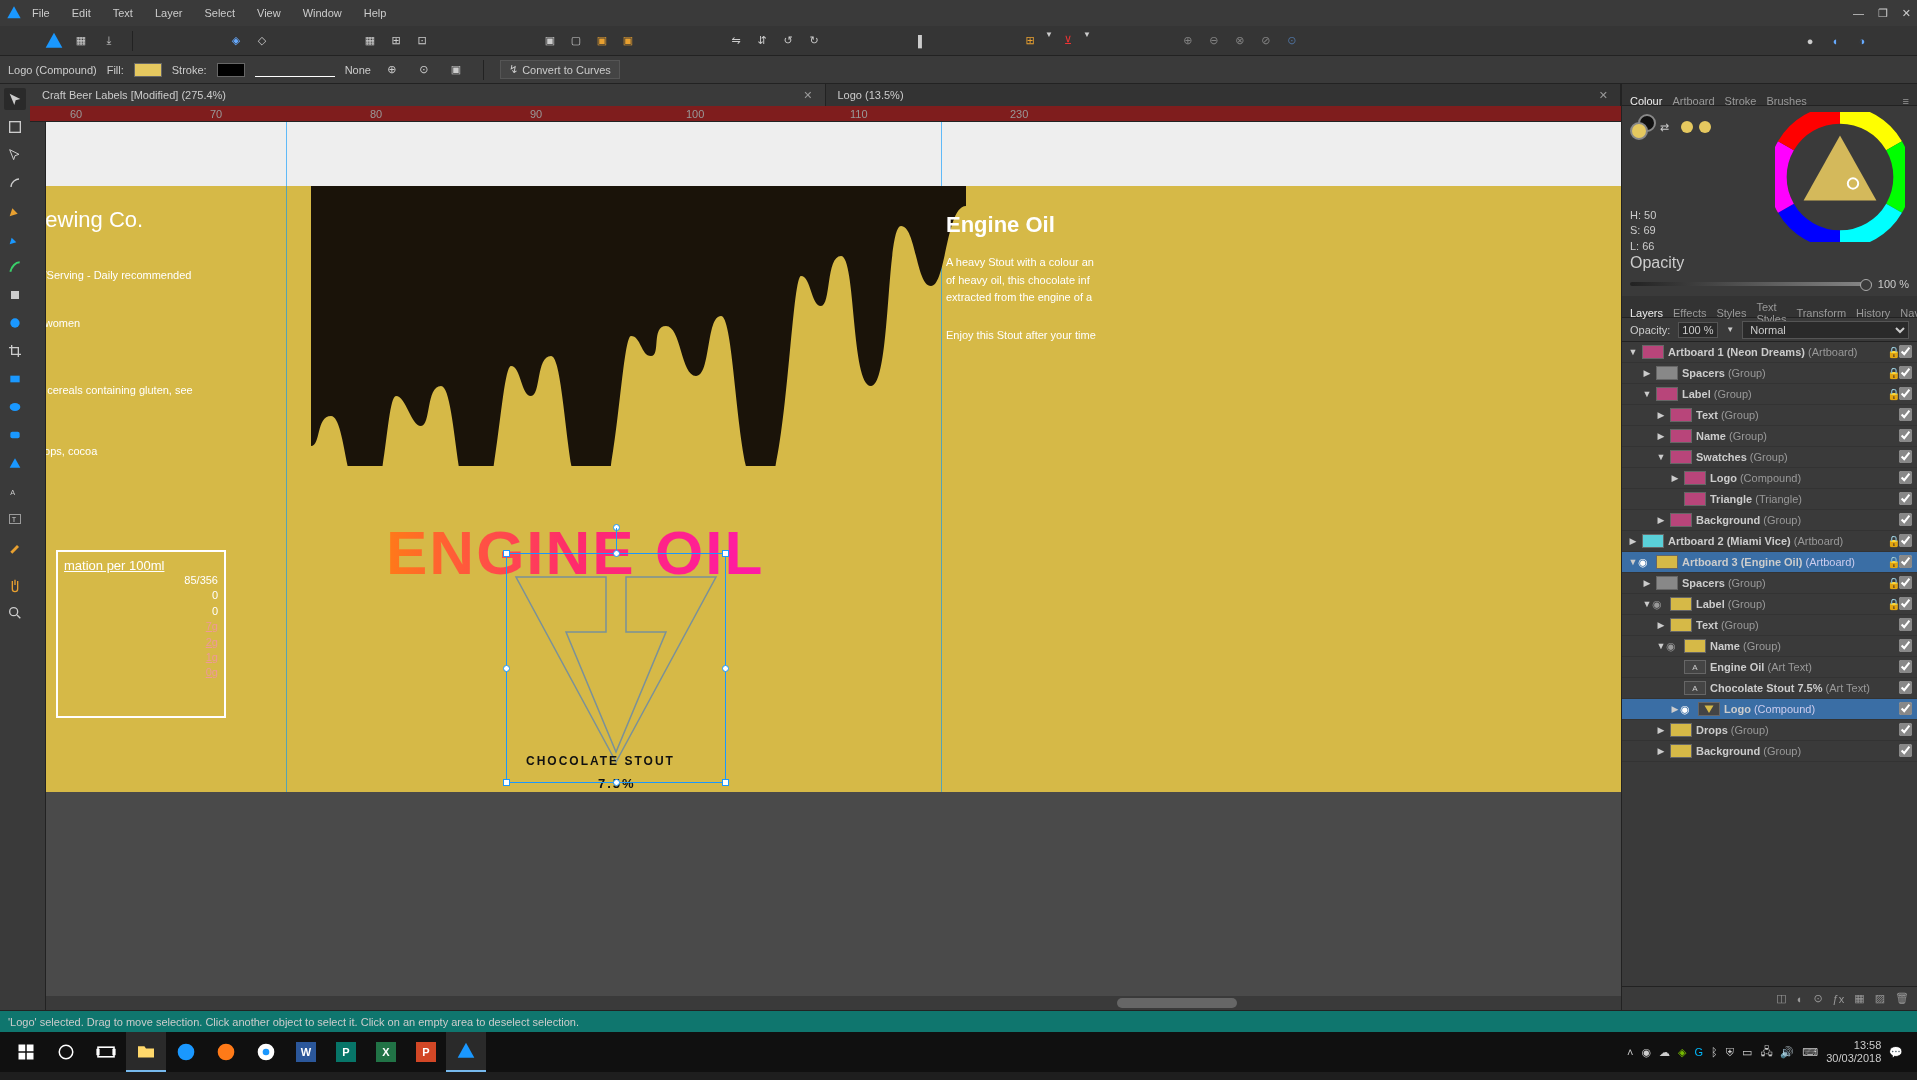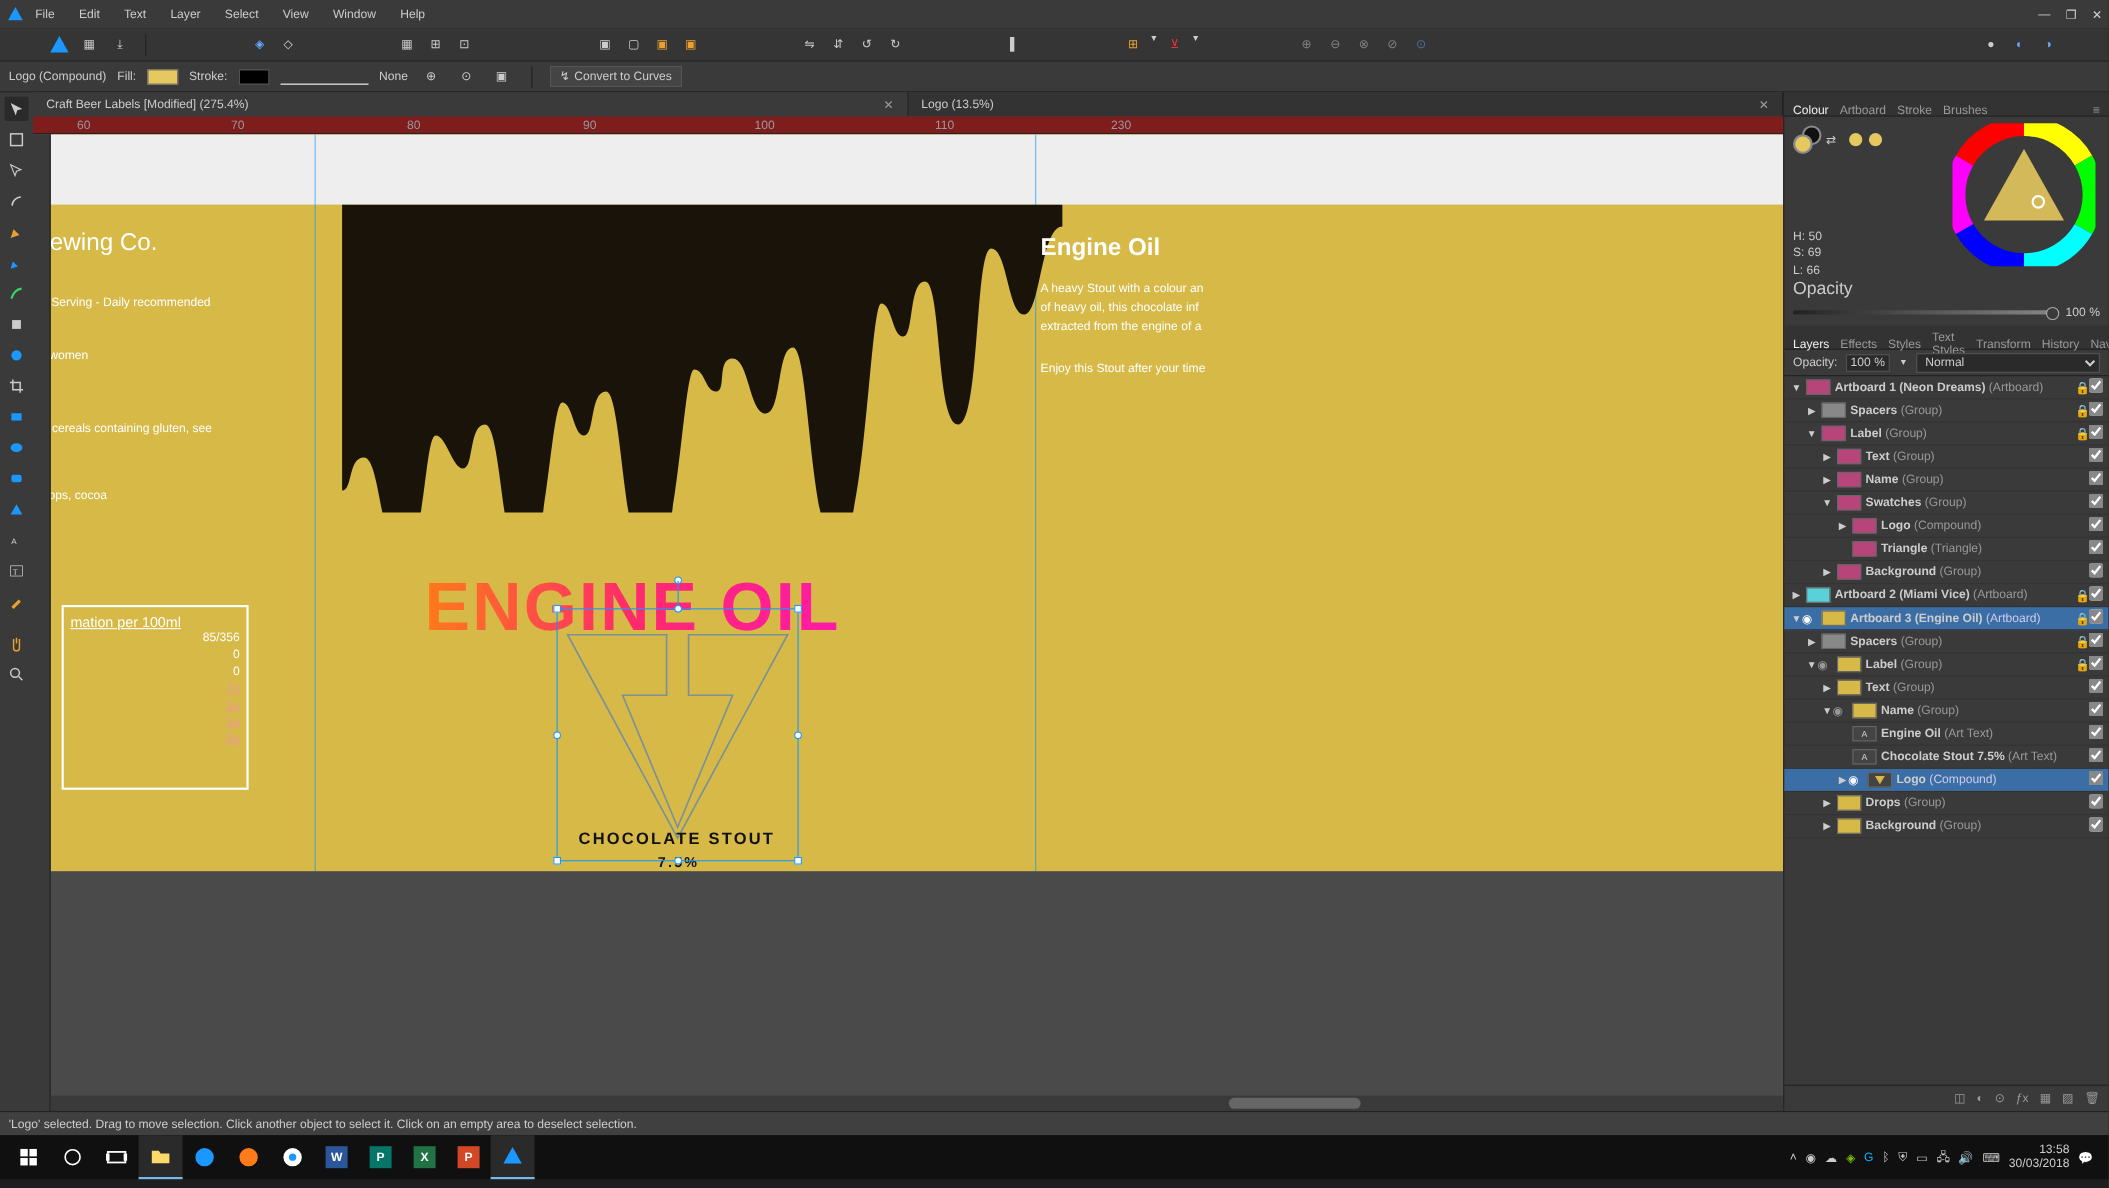--- a/index.html
+++ b/index.html
@@ -32,21 +32,21 @@
 .ruler-h .tick { position: absolute; top: 2px; }
 .canvaswrap { flex: 1; position: relative; overflow: hidden; background: #4a4a4a; }
 .ruler-v { position: absolute; left: 0; top: 0; bottom: 0; width: 16px; background: #3a3a3a; border-right: 1px solid #222; z-index: 5; }
 .artboard { position: absolute; left: 16px; top: 0; right: 0; height: 670px; background: #d6b947; overflow: hidden; }
 .whitestrip { position: absolute; left: 0; right: 0; top: 0; height: 64px; background: #eee; }
 .drips { position: absolute; left: 240px; top: 64px; width: 680px; height: 280px; }
 .enginetitle { position: absolute; left: 340px; top: 395px; font-size: 62px; font-weight: 900; letter-spacing: 2px; font-family: Impact, sans-serif; background: linear-gradient(90deg, #ff7a18 0%, #ff2a6d 50%, #ff1aa8 100%); -webkit-background-clip: text; -webkit-text-fill-color: transparent; background-clip: text; }
 .selbox { position: absolute; border: 1px solid #1a98ff; }
 .selhandle { position: absolute; width: 7px; height: 7px; background: #fff; border: 1px solid #1a98ff; border-radius: 50%; }
 .selhandle.sq { border-radius: 0; }
-.chocstout { position: absolute; left: 480px; top: 632px; font-size: 15px; font-weight: 900; letter-spacing: 2px; color: #111; font-family: Impact, sans-serif; }
+.chocstout { position: absolute; left: 480px; top: 632px; font-size: 12px; font-weight: 900; letter-spacing: 2px; color: #111; font-family: Impact, sans-serif; }
 .lefttext { position: absolute; left: -8px; top: 80px; color: #fff; font-size: 16px; width: 250px; line-height: 1.6; }
 .righttext { position: absolute; left: 900px; top: 85px; color: #fff; font-size: 16px; width: 240px; line-height: 1.6; }
 .righttext h2 { font-size: 22px; margin-bottom: 12px; }
 .nutbox { position: absolute; left: 10px; top: 428px; width: 170px; height: 168px; border: 2px solid #fff; padding: 6px; color: #fff; }
 .nutbox .hdr { text-decoration: underline; font-size: 13px; }
 .scrollh { position: absolute; bottom: 0; left: 16px; right: 0; height: 14px; background: #3a3a3a; }
 .scrollh .thumb { position: absolute; left: 68%; width: 120px; height: 10px; top: 2px; background: #666; border-radius: 5px; }
 .rightpanels { width: 296px; background: #3a3a3a; display: flex; flex-direction: column; border-left: 1px solid #222; }
 .paneltabs { height: 22px; display: flex; background: #333; gap: 10px; padding: 0 8px; align-items: center; border-bottom: 1px solid #222; }
 .paneltabs span { cursor: pointer; color: #999; margin-top: 12px; }
@@ -67,21 +67,21 @@
 .layerrow .indent { display: inline-block; }
 .layerrow .arrow { width: 10px; display: inline-block; text-align: center; color: #ccc; font-size: 9px; }
 .layerrow .thumb { width: 22px; height: 14px; background: #555; margin: 0 4px; border: 1px solid #666; display: inline-flex; align-items: center; justify-content: center; font-size: 8px; }
 .layerrow .nm { flex: 1; white-space: nowrap; overflow: hidden; text-overflow: ellipsis; }
 .layerrow .nm .type { color: #999; }
 .layerrow.selected .nm .type { color: #cce; }
 .layerrow .lock { width: 12px; color: #999; }
 .layerrow .vis { width: 14px; }
 .layerrow .vis input { accent-color: #888; }
 .layerbtns { height: 24px; border-top: 1px solid #222; display: flex; align-items: center; justify-content: flex-end; gap: 10px; padding: 0 8px; color: #999; }
-.statusbar { height: 22px; background: #404040; display: flex; align-items: center; padding: 0 8px; border-top: 1px solid #222; }
+.statusbar { height: 22px; background: #0f766e; display: flex; align-items: center; padding: 0 8px; border-top: 1px solid #222; }
 .taskbar { height: 40px; background: #101010; display: flex; align-items: center; padding: 0 6px; }
 .taskicon { width: 40px; height: 40px; display: flex; align-items: center; justify-content: center; cursor: pointer; }
 .taskicon.active { border-bottom: 2px solid #76b9ed; background: #2a2a2a; }
 .tray { margin-left: auto; display: flex; align-items: center; gap: 8px; color: #ccc; padding-right: 8px; }
 .clock { text-align: right; line-height: 1.2; font-size: 10px; }
 </style>
 </head>
 <body>
 
 <div class="titlebar">

